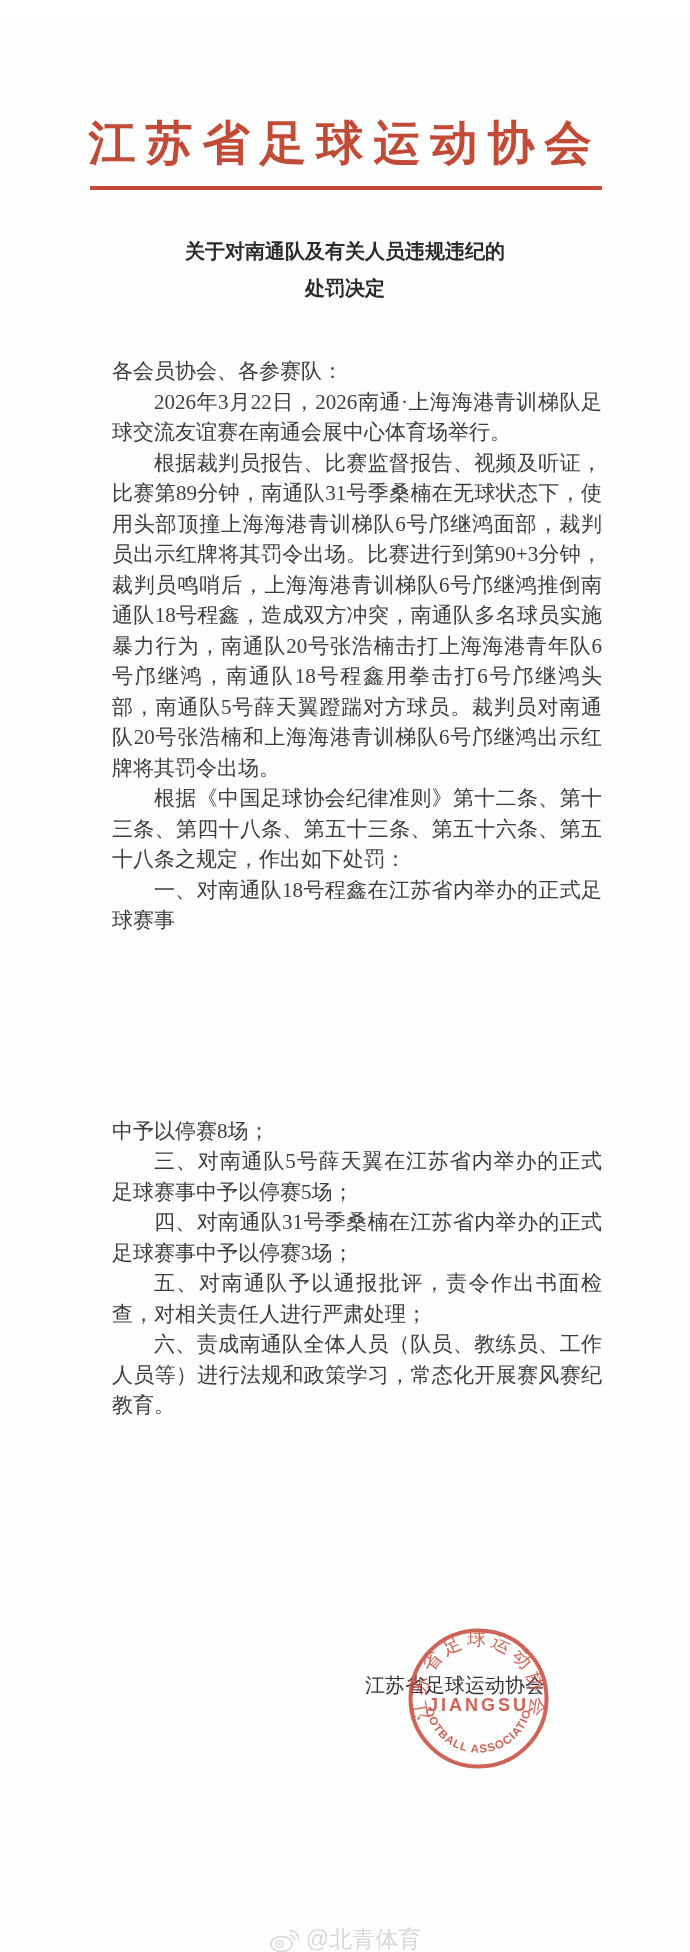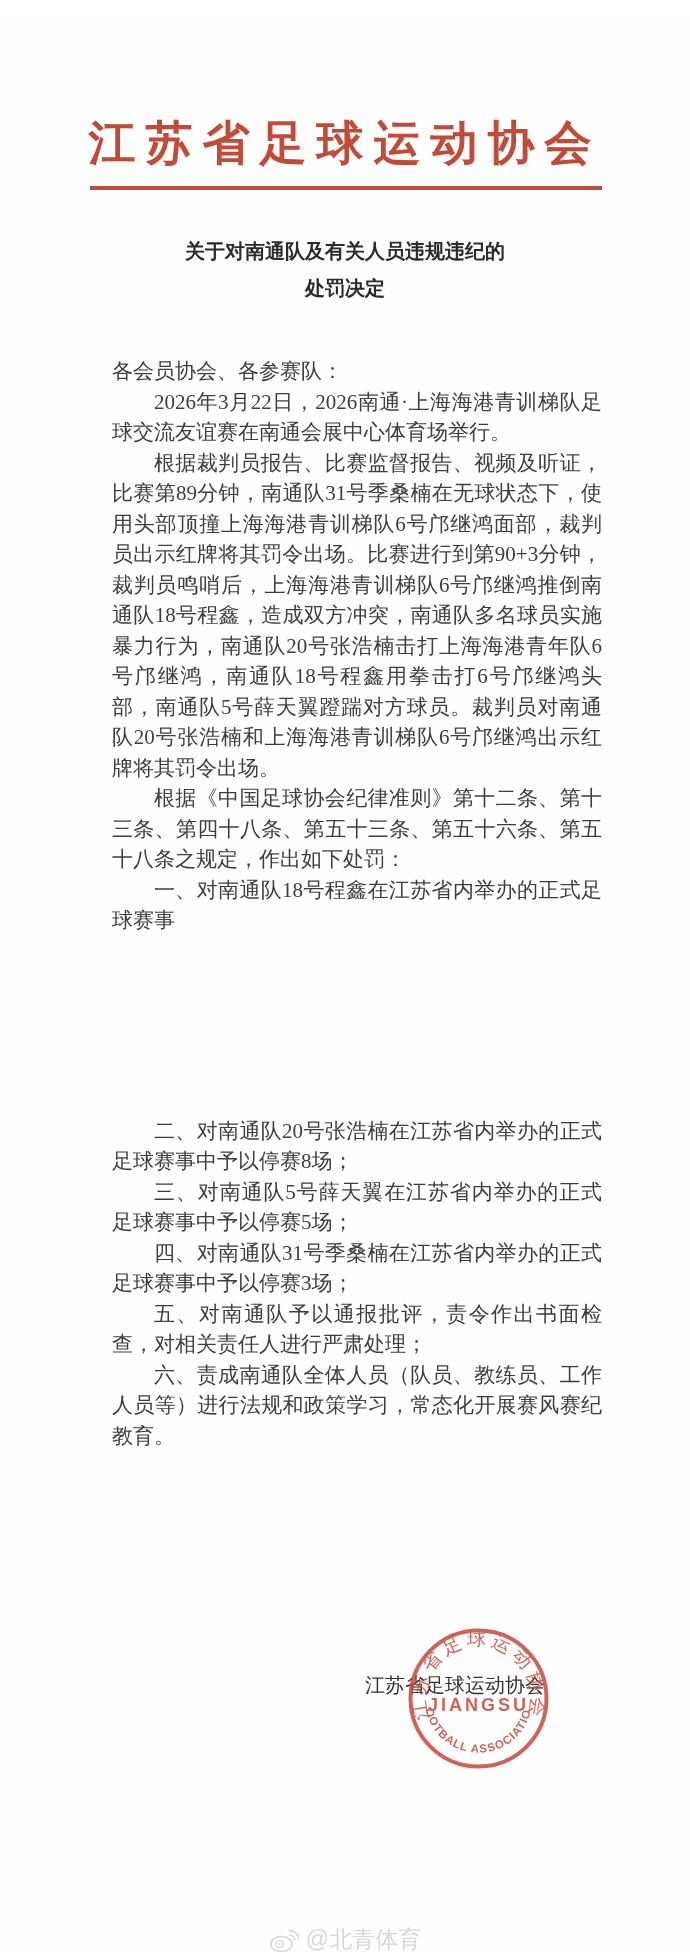--- a/index.html
+++ b/index.html
@@ -63,21 +63,21 @@
     <div>处罚决定</div>
   </div>
 
   <div class="doc-body">
     <p>各会员协会、各参赛队：</p>
     <p class="indent">2026年3月22日，2026南通·上海海港青训梯队足球交流友谊赛在南通会展中心体育场举行。</p>
     <p class="indent">根据裁判员报告、比赛监督报告、视频及听证，比赛第89分钟，南通队31号季桑楠在无球状态下，使用头部顶撞上海海港青训梯队6号邝继鸿面部，裁判员出示红牌将其罚令出场。比赛进行到第90+3分钟，裁判员鸣哨后，上海海港青训梯队6号邝继鸿推倒南通队18号程鑫，造成双方冲突，南通队多名球员实施暴力行为，南通队20号张浩楠击打上海海港青年队6号邝继鸿，南通队18号程鑫用拳击打6号邝继鸿头部，南通队5号薛天翼蹬踹对方球员。裁判员对南通队20号张浩楠和上海海港青训梯队6号邝继鸿出示红牌将其罚令出场。</p>
     <p class="indent mt4">根据《中国足球协会纪律准则》第十二条、第十三条、第四十八条、第五十三条、第五十六条、第五十八条之规定，作出如下处罚：</p>
     <p class="indent mt4">一、对南通队18号程鑫在江苏省内举办的正式足球赛事</p>
     <div class="page-break-spacer"></div>
-    <p class="indent mt4">二、对南通队20号张浩楠在江苏省内举办的正式足球赛事中予以停赛8场；</p>
+    <p>中予以停赛8场；</p>
     <p class="indent mt4">三、对南通队5号薛天翼在江苏省内举办的正式足球赛事中予以停赛5场；</p>
     <p class="indent mt4">四、对南通队31号季桑楠在江苏省内举办的正式足球赛事中予以停赛3场；</p>
     <p class="indent mt8">五、对南通队予以通报批评，责令作出书面检查，对相关责任人进行严肃处理；</p>
     <p class="indent mt8">六、责成南通队全体人员（队员、教练员、工作人员等）进行法规和政策学习，常态化开展赛风赛纪教育。</p>
   </div>
 
   <div class="signature">
     <div>江苏省足球运动协会</div>
   </div>
 

